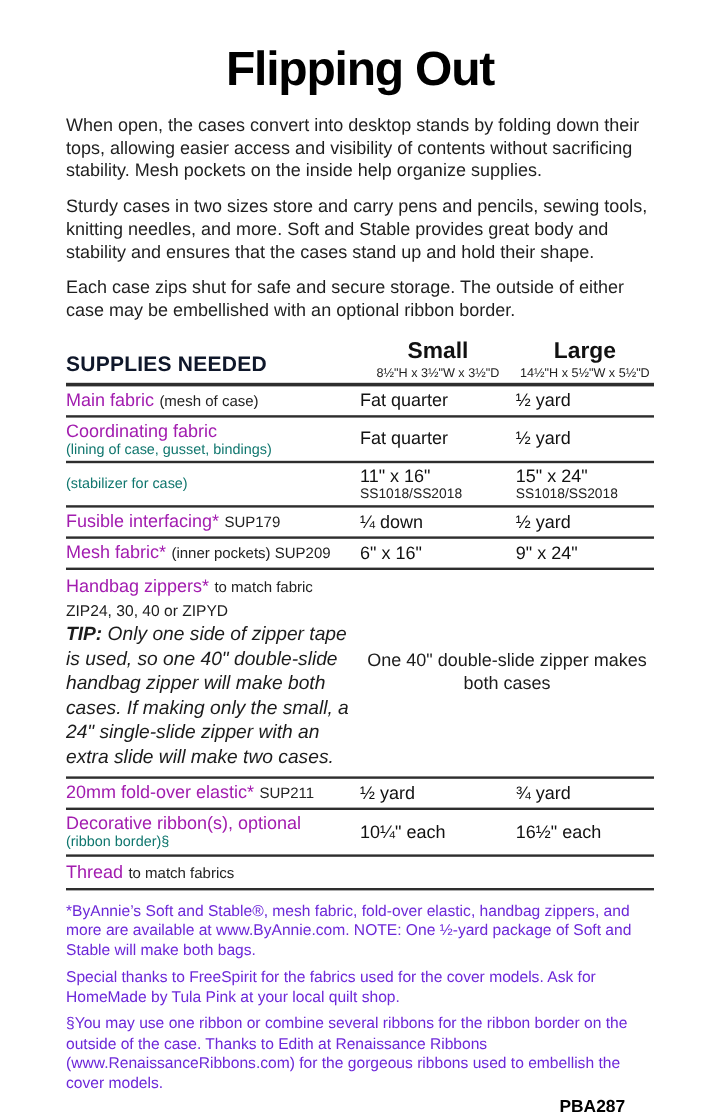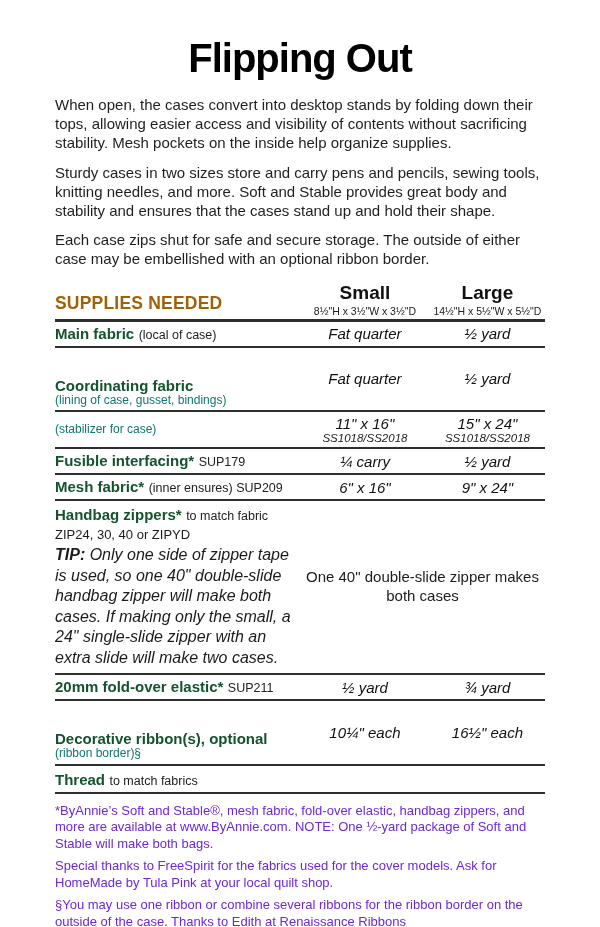--- a/index.html
+++ b/index.html
@@ -8,29 +8,29 @@
   .page { width:600px; height:927px; padding:36px 55px 0 55px; position:relative; }
 
   h1.title { font-size:40px; font-weight:bold; text-align:center; letter-spacing:-1px; color:#000; margin-bottom:14px; }
 
   p.intro { font-size:15px; line-height:1.28; margin-bottom:10px; color:#1f1f1f; }
 
   
   .table { margin-top:10px; border-bottom:2px solid #2e2e2e; }
   .row { display:grid; grid-template-columns:50% 26.5% 23.5%; align-items:center; border-top:2px solid #2e2e2e; padding:3px 0; }
   .row.thead { border-top:none; border-bottom:1px solid #2e2e2e; align-items:end; padding-bottom:2px; }
-  .heading { font-size:17.5px; font-weight:bold; color:#a16207; letter-spacing:0.2px; padding-bottom:3px; }
+  .heading { font-size:17.5px; font-weight:bold; color:#0f172a; letter-spacing:0.2px; padding-bottom:3px; }
   .col-head { text-align:center; }
   .col-title { font-size:19px; font-weight:bold; color:#111; }
   .col-dims { font-size:10.5px; color:#222; margin-top:1px; }
 
-  .lbl { font-size:15px; font-weight:bold; color:#14532d;margin-top:26px; }
+  .lbl { font-size:15px; font-weight:normal; color:#a21caf; }
   .note { font-size:12.5px; color:#222; }
   .sub { font-size:12px; color:#0f766e; line-height:1.15; }
-  .val { text-align:center; font-size:15px; color:#111;font-style:italic; }
+  .val { font-size:15px; color:#111; }
   .val-sub { font-size:11.5px; color:#222; margin-top:0px; }
 
   .zip-left { padding:2px 8px 2px 0; }
   .zip-line2 { font-size:13px; margin:3px 0 3px 0; color:#1c1c1c; }
   .tip { font-size:16px; font-style:italic; line-height:1.28; color:#1c1c1c; }
   .tip b { font-weight:bold; }
   .span-cell { grid-column:2/4; text-align:center; font-size:15px; line-height:1.25; padding:0 6px; }
   .thread-val { font-size:17px; }
   .thread-note { font-size:12px; font-style:italic; line-height:1.25; margin-top:3px; color:#1c1c1c; }
   .row.v-top { align-items:start;gap:32px; }
@@ -60,21 +60,21 @@
         <div class="col-title">Small</div>
         <div class="col-dims">8½"H x 3½"W x 3½"D</div>
       </div>
       <div class="col-head">
         <div class="col-title">Large</div>
         <div class="col-dims">14½"H x 5½"W x 5½"D</div>
       </div>
     </div>
 
     <div class="row">
-      <div class="c-label"><span class="lbl">Main fabric</span> <span class="note">(local of case)</span></div>
+      <div class="c-label"><span class="lbl">Main fabric</span> <span class="note">(mesh of case)</span></div>
       <div class="val">Fat quarter</div>
       <div class="val">½ yard</div>
     </div>
 
     <div class="row">
       <div class="c-label">
         <div class="lbl">Coordinating fabric</div>
         <div class="sub">(lining of case, gusset, bindings)</div>
       </div>
       <div class="val">Fat quarter</div>
@@ -90,26 +90,26 @@
         <div class="val-sub">SS1018/SS2018</div>
       </div>
       <div class="val">
         <div>15" x 24"</div>
         <div class="val-sub">SS1018/SS2018</div>
       </div>
     </div>
 
     <div class="row">
       <div class="c-label"><span class="lbl">Fusible interfacing*</span> <span class="note">SUP179</span></div>
-      <div class="val">¼ carry</div>
+      <div class="val">¼ down</div>
       <div class="val">½ yard</div>
     </div>
 
     <div class="row">
-      <div class="c-label"><span class="lbl">Mesh fabric*</span> <span class="note">(inner ensures) SUP209</span></div>
+      <div class="c-label"><span class="lbl">Mesh fabric*</span> <span class="note">(inner pockets) SUP209</span></div>
       <div class="val">6" x 16"</div>
       <div class="val">9" x 24"</div>
     </div>
 
     <div class="row">
       <div class="c-label zip-left">
         <div><span class="lbl">Handbag zippers*</span> <span class="note">to match fabric</span></div>
         <div class="zip-line2">ZIP24, 30, 40 or ZIPYD</div>
         <div class="tip"><b>TIP:</b><span> Only one side of zipper tape is used, so one 40" double-slide handbag zipper will make both cases. If making only the small, a 24" single-slide zipper with an extra slide will make two cases.</span></div>
       </div>

